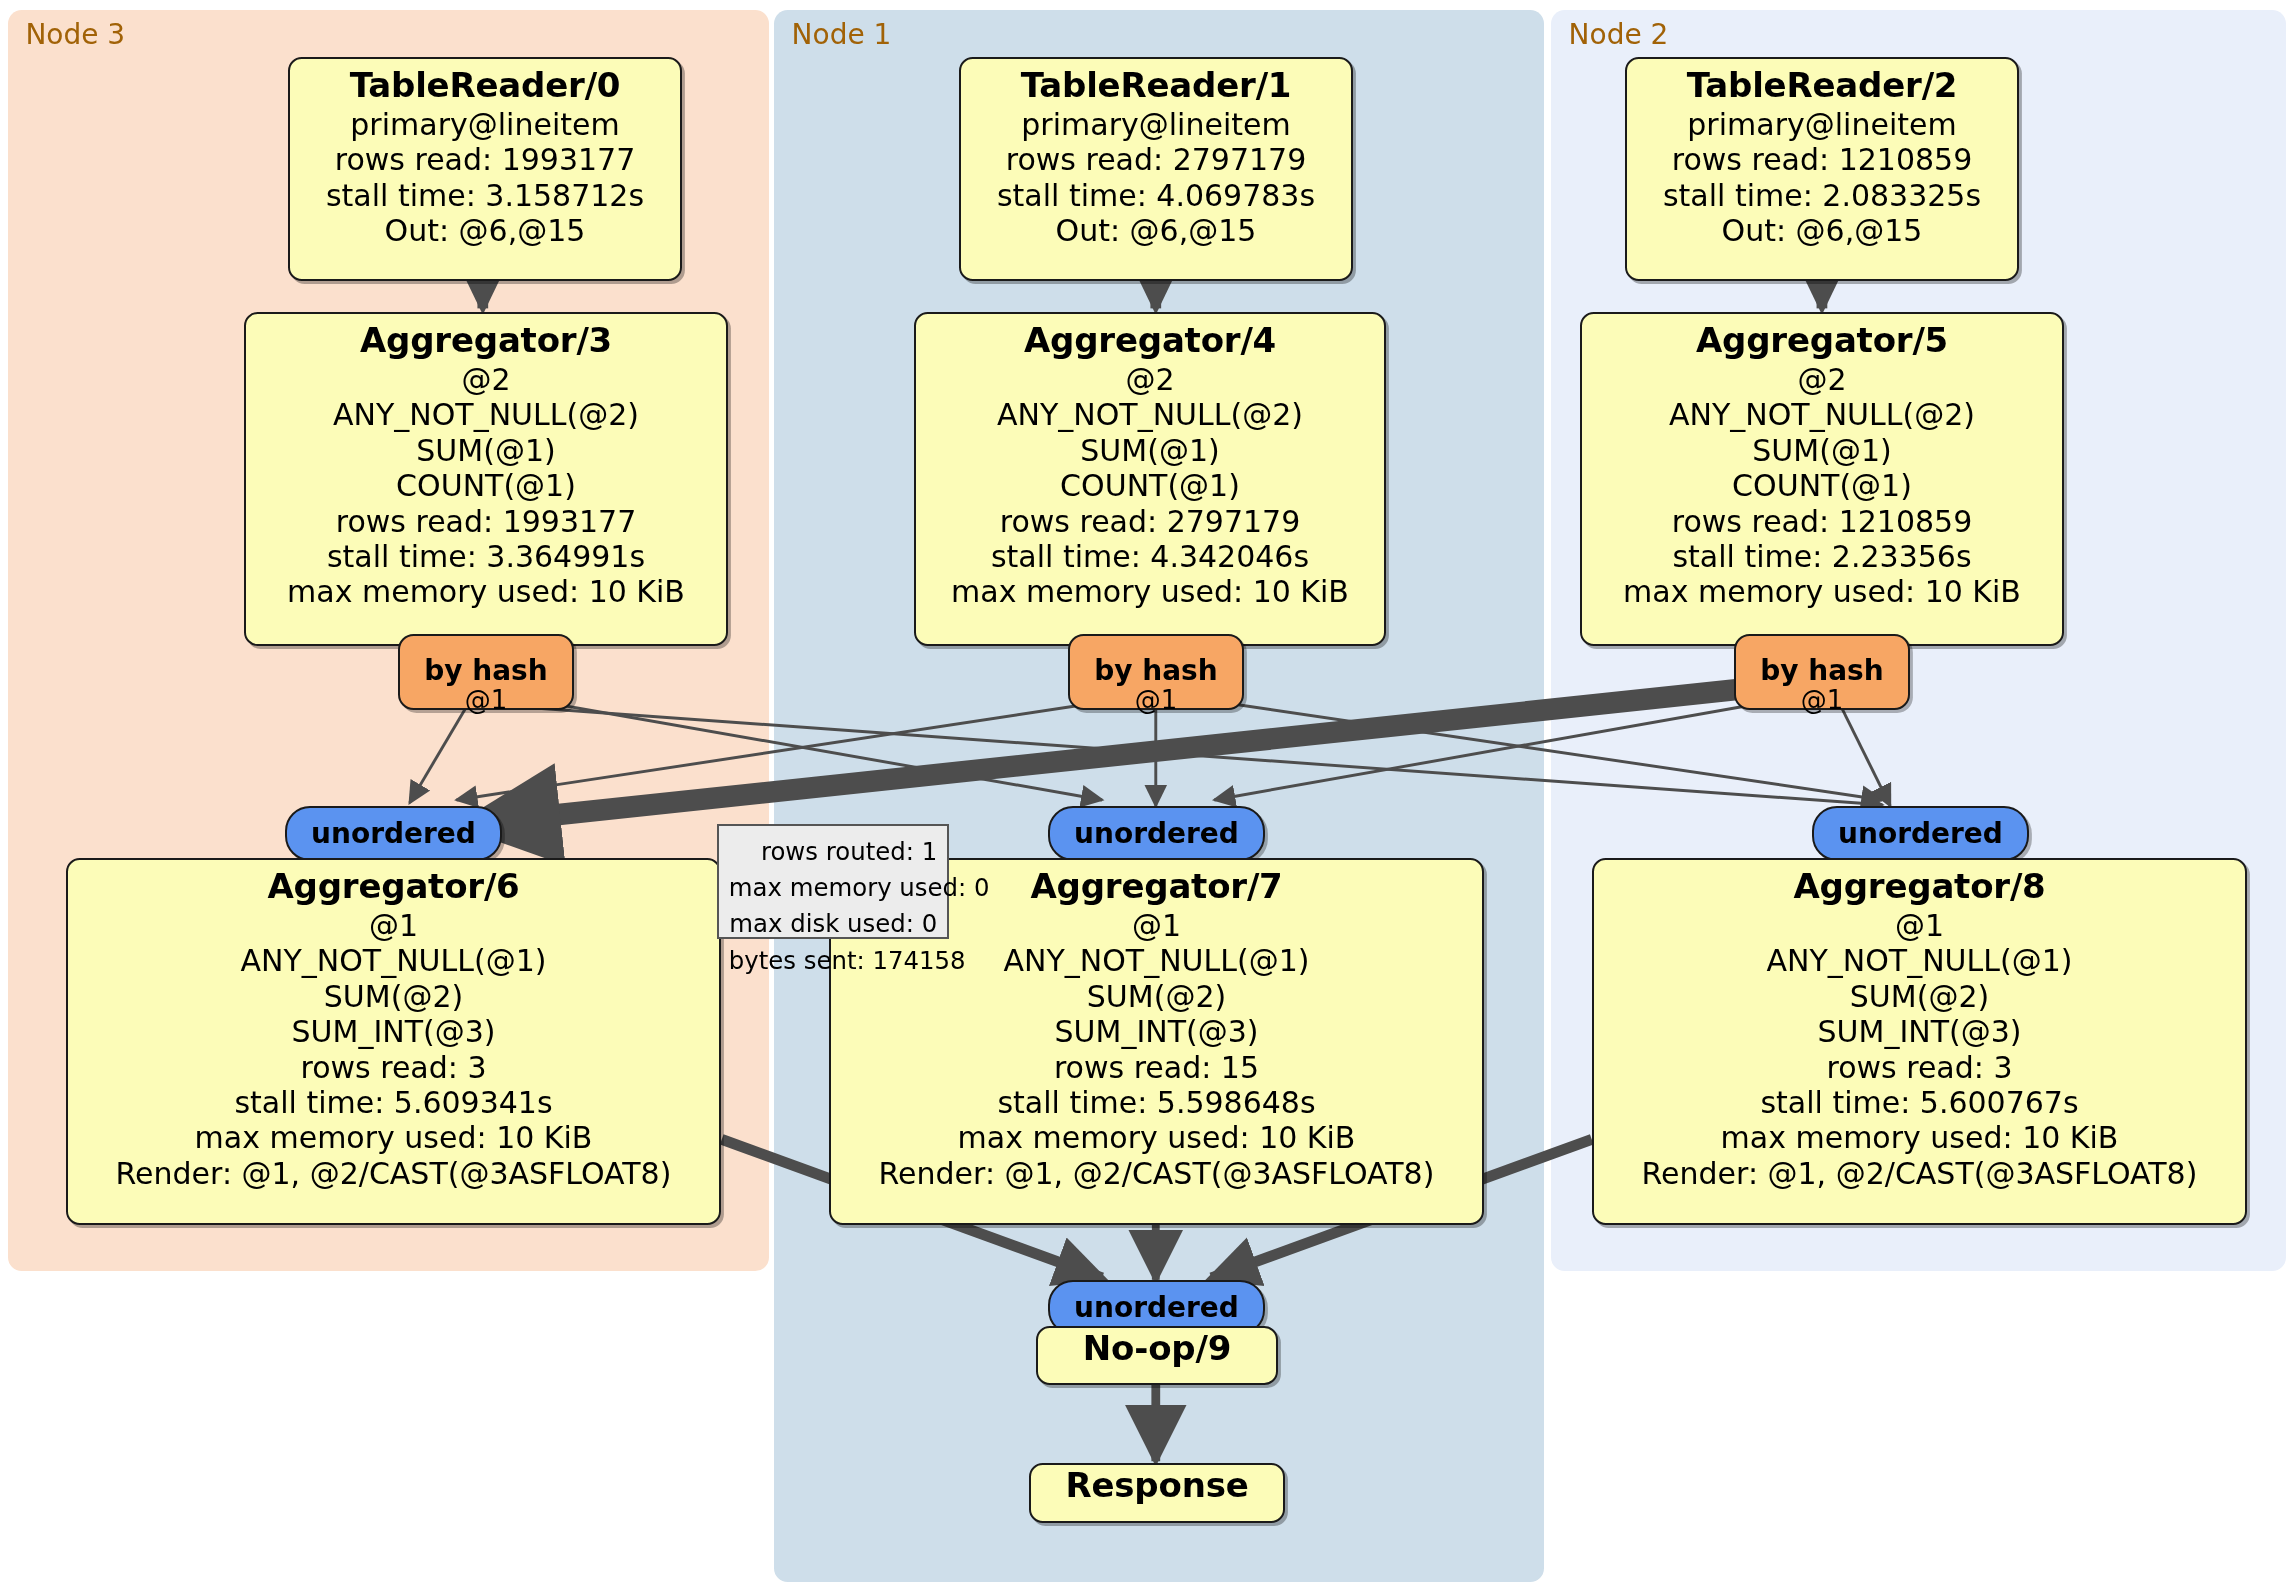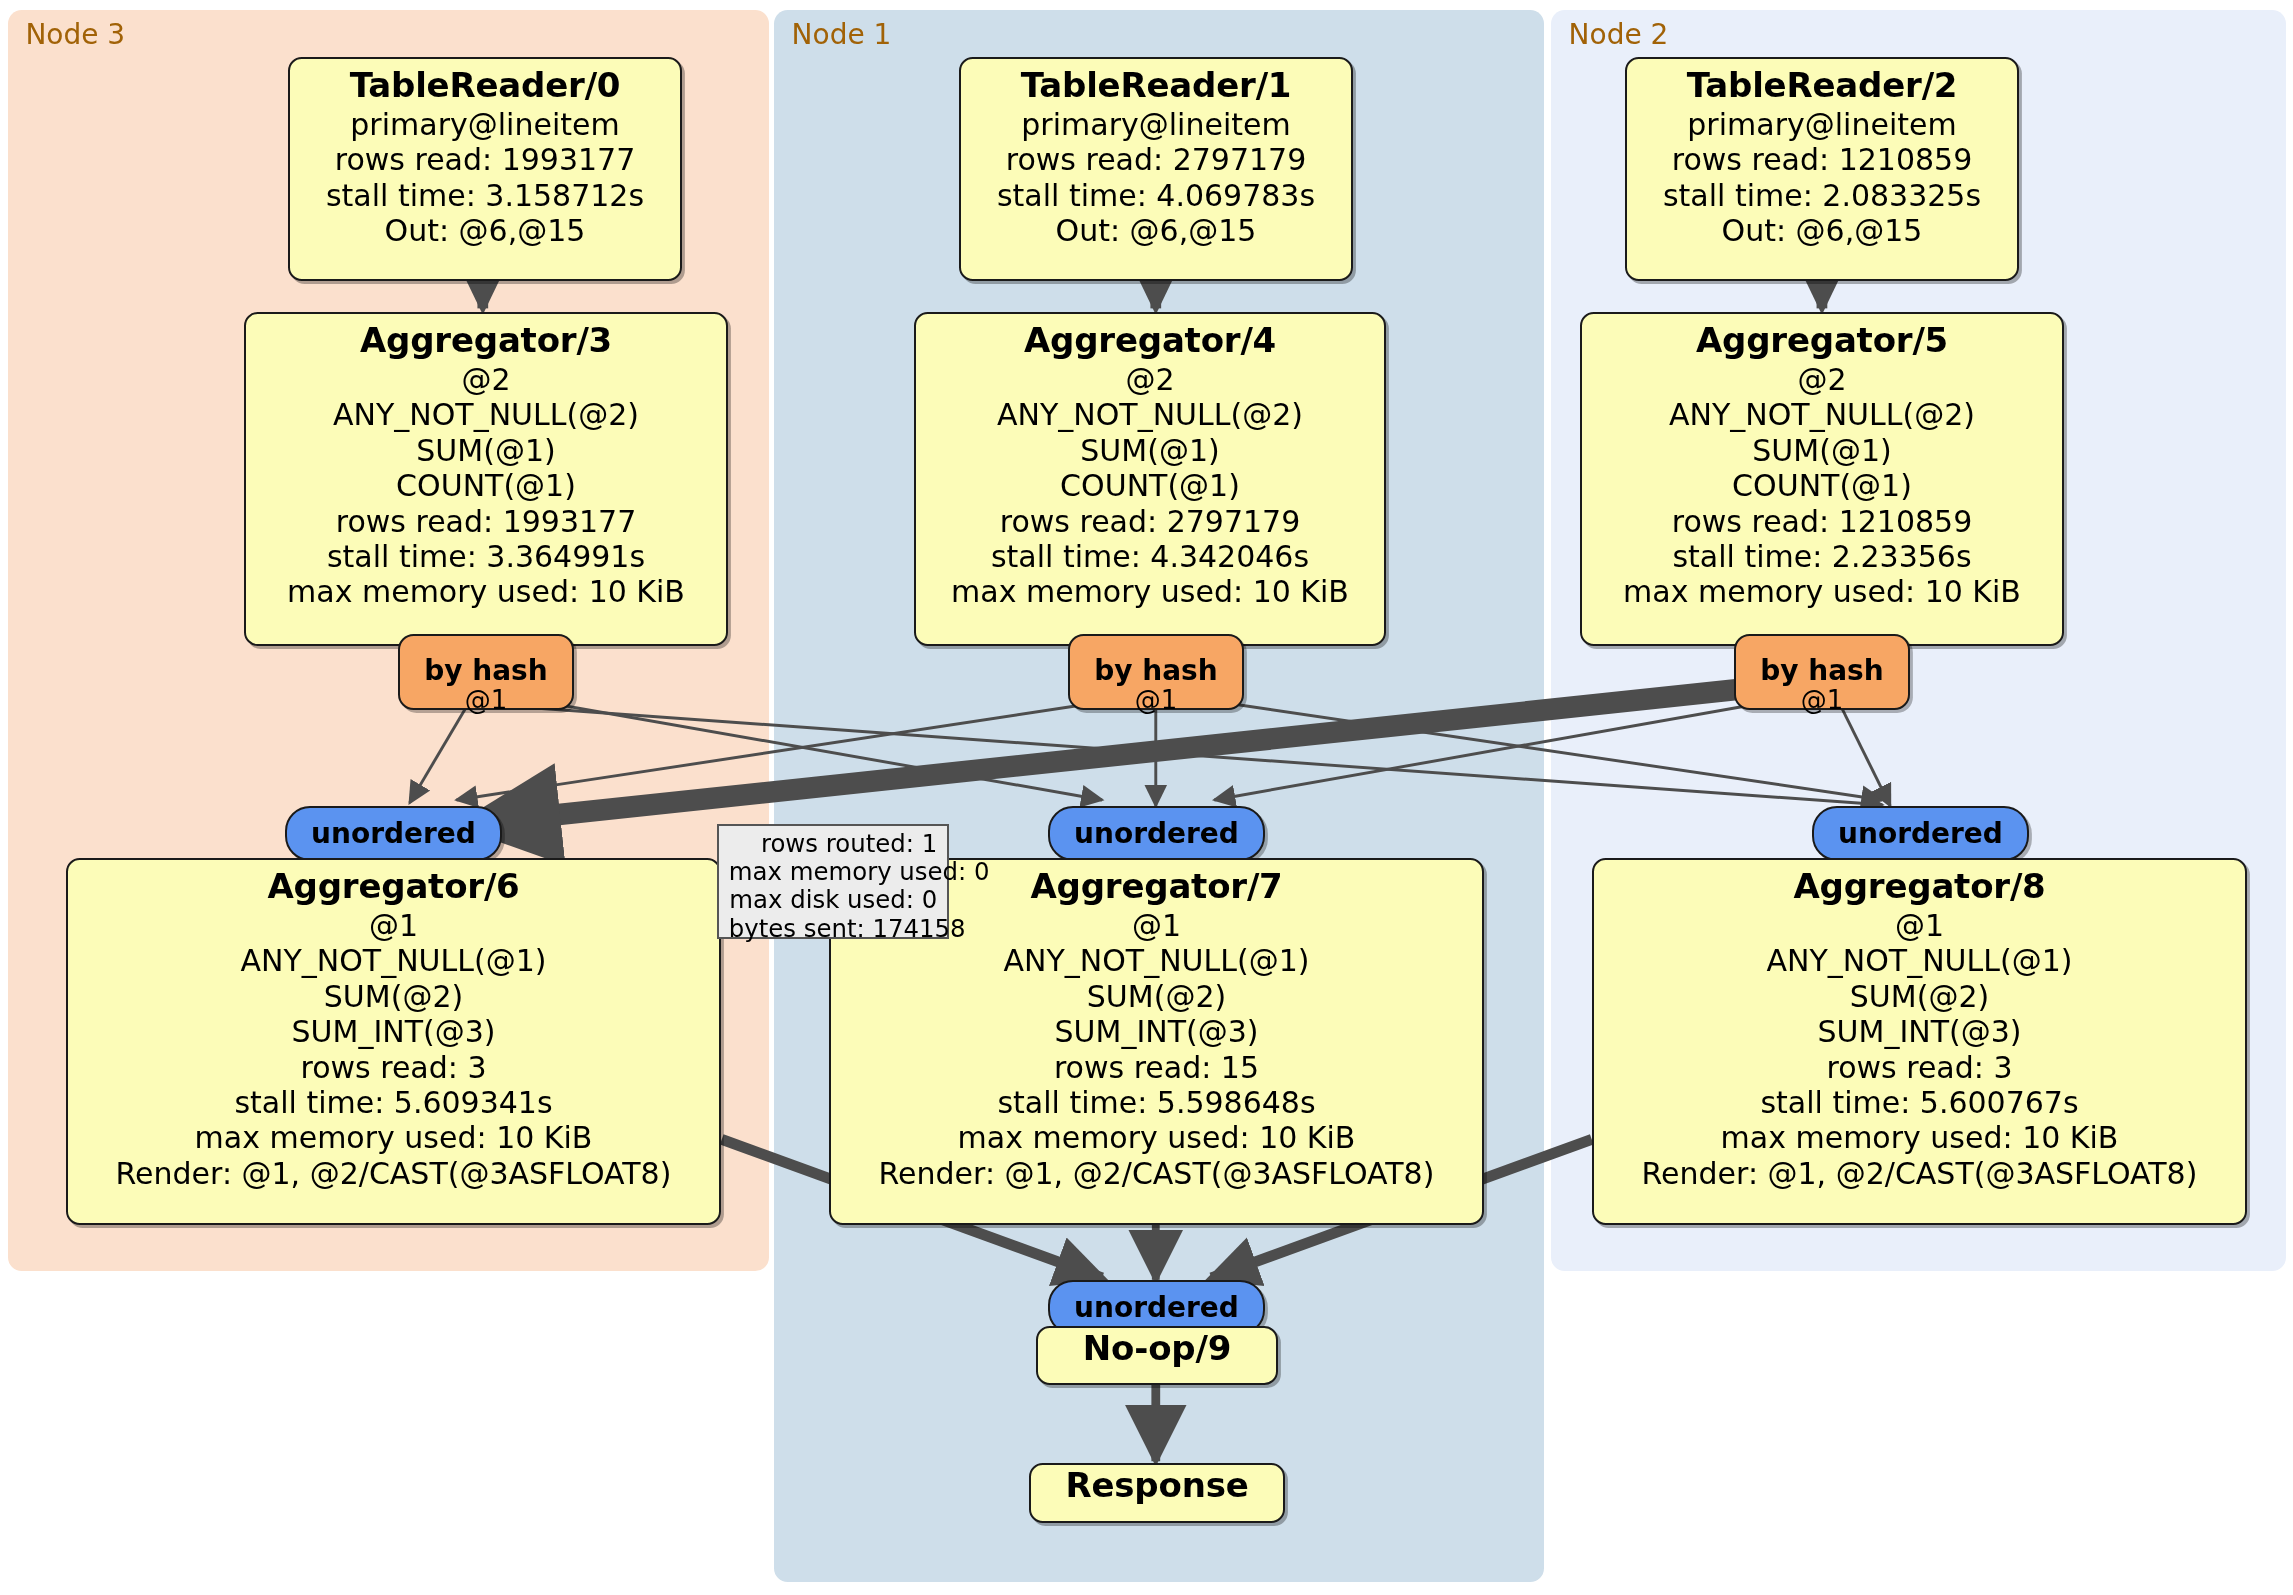--- a/index.html
+++ b/index.html
@@ -112,20 +112,21 @@
     box-sizing: border-box;
     text-align: right;
     padding: 3.9px 9.8px 4.9px 9.8px;
     line-height: 1.16;
     color: #000;
   }
   #stats-tooltip .line {
     display: block;
     font-size: 24.4px;
     white-space: nowrap;
+    margin-top: 8px;
   }
 </style>
 </head>
 <body>
 
 <div id="canvas">
 
   <div class="cluster" id="cluster-node3">
     <span class="cluster-label">Node 3</span>
   </div>

